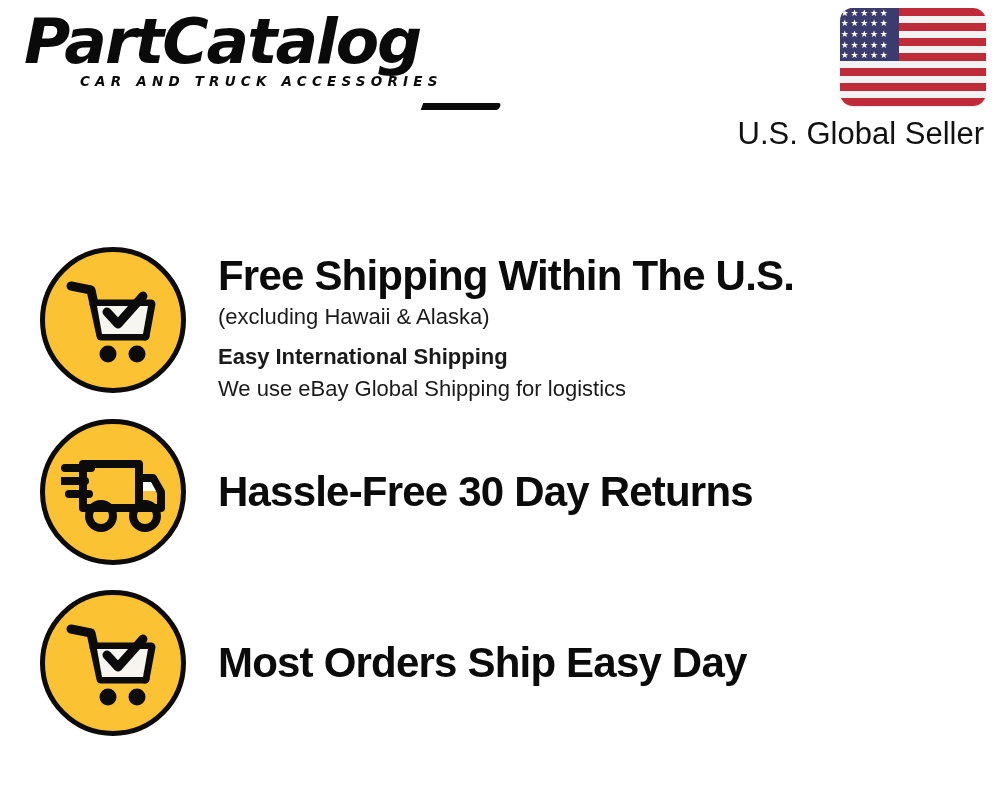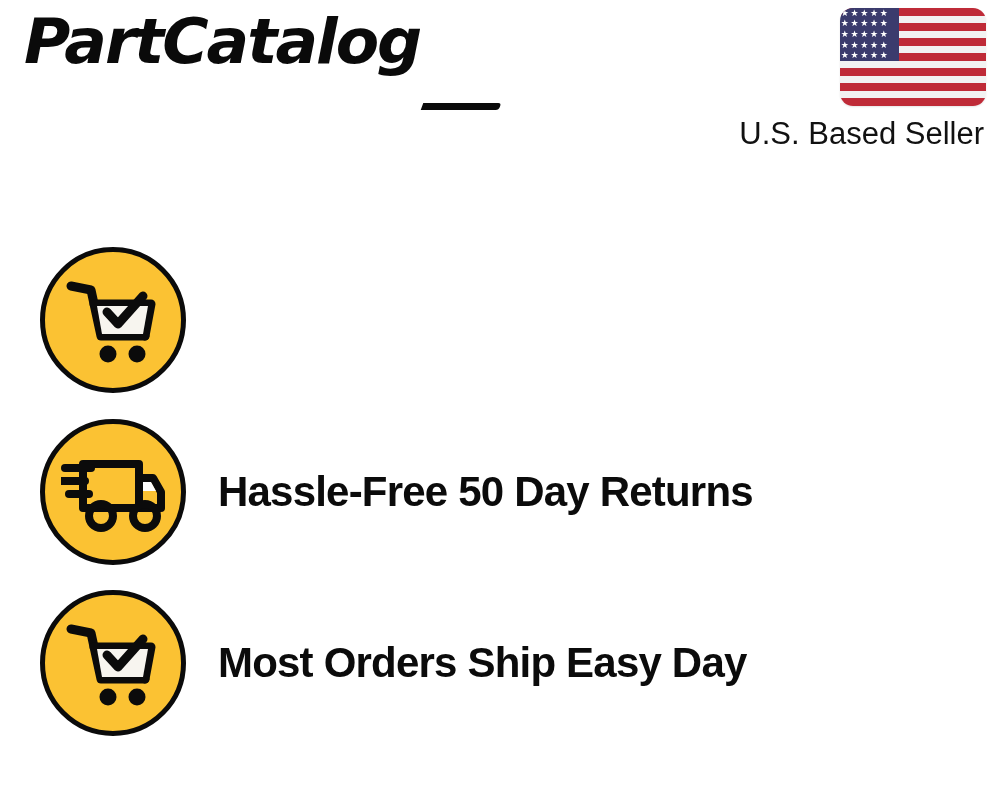--- a/index.html
+++ b/index.html
@@ -210,20 +210,21 @@
 </style>
 </head>
 <body>
 
 <div class="banner">
 
   <div class="header">
 
     <div class="logo">
       <div class="logo-wordmark">PartCatalog</div>
+      <div class="logo-tagline">CAR AND TRUCK ACCESSORIES</div>
       <div class="logo-swash"></div>
     </div>
 
     <div class="flag-block">
       <div class="flag">
         <div class="flag-stripes">
           <span style="background:#bf2b38"></span>
           <span style="background:#f2f2f2"></span>
           <span style="background:#bf2b38"></span>
           <span style="background:#f2f2f2"></span>
@@ -263,55 +264,61 @@
             <i>★</i>
             <i class="off">★</i>
           <i>★</i>
             <i>★</i>
             <i>★</i>
             <i>★</i>
             <i>★</i>
             <i class="off">★</i>
         </div>
       </div>
-      <div class="seller-label">U.S. Based Seller</div>
+      <div class="seller-label">U.S. Global Seller</div>
     </div>
 
   </div>
 
   <div class="features">
 
     <div class="feature-row" id="row-0">
       <div class="icon-circle">
         <svg width="104" height="92" viewBox="0 0 104 92" aria-hidden="true">
           <path d="M10 12 L30 16 L40 62 L84 62" fill="none" stroke="#0b0b0b" stroke-width="9" stroke-linecap="round" stroke-linejoin="round"></path>
           <path d="M33 30 L90 30 L84 62" fill="none" stroke="#0b0b0b" stroke-width="9" stroke-linecap="round" stroke-linejoin="round"></path>
           <path d="M36 32 L87 32 L82 60 L41 60 Z" fill="#f7f5ef"></path>
           <path d="M46 38 L57 50 L82 22" fill="none" stroke="#0b0b0b" stroke-width="9" stroke-linecap="round" stroke-linejoin="round"></path>
           <circle cx="47" cy="80" r="8.5" fill="#0b0b0b"></circle>
           <circle cx="76" cy="80" r="8.5" fill="#0b0b0b"></circle>
         </svg>
+      </div>
+      <div class="feature-text">
+        <div class="feature-title">Free Shipping Within The U.S.</div>
+        <div class="feature-sub tight">(excluding Hawaii &amp; Alaska)</div>
+        <div class="feature-sub bold">Easy International Shipping</div>
+        <div class="feature-sub tight">We use eBay Global Shipping for logistics</div>
       </div>
     </div>
 
     <div class="feature-row row-center" id="row-1">
       <div class="icon-circle">
         <svg width="104" height="84" viewBox="0 0 104 84" aria-hidden="true">
           <path d="M22 14 L78 14 L78 58 L22 58 Z" fill="none" stroke="#0b0b0b" stroke-width="8" stroke-linejoin="round"></path>
           <path d="M78 28 L92 28 L100 42 L100 58 L78 58 Z" fill="none" stroke="#0b0b0b" stroke-width="8" stroke-linejoin="round"></path>
           <path d="M82 32 L90 32 L95 41 L82 41 Z" fill="#ffffff"></path>
           <path d="M4 18 L30 18" stroke="#0b0b0b" stroke-width="8" stroke-linecap="round"></path>
           <path d="M0 31 L24 31" stroke="#0b0b0b" stroke-width="8" stroke-linecap="round"></path>
           <path d="M8 44 L28 44" stroke="#0b0b0b" stroke-width="8" stroke-linecap="round"></path>
           <circle cx="40" cy="66" r="12" fill="none" stroke="#0b0b0b" stroke-width="8"></circle>
           <circle cx="84" cy="66" r="12" fill="none" stroke="#0b0b0b" stroke-width="8"></circle>
         </svg>
       </div>
       <div class="feature-text">
-        <div class="feature-title">Hassle-Free 50 Day Returns</div>
+        <div class="feature-title">Hassle-Free 30 Day Returns</div>
       </div>
     </div>
 
     <div class="feature-row row-center" id="row-2">
       <div class="icon-circle">
         <svg width="104" height="92" viewBox="0 0 104 92" aria-hidden="true">
           <path d="M10 12 L30 16 L40 62 L84 62" fill="none" stroke="#0b0b0b" stroke-width="9" stroke-linecap="round" stroke-linejoin="round"></path>
           <path d="M33 30 L90 30 L84 62" fill="none" stroke="#0b0b0b" stroke-width="9" stroke-linecap="round" stroke-linejoin="round"></path>
           <path d="M36 32 L87 32 L82 60 L41 60 Z" fill="#f7f5ef"></path>
           <path d="M46 38 L57 50 L82 22" fill="none" stroke="#0b0b0b" stroke-width="9" stroke-linecap="round" stroke-linejoin="round"></path>

